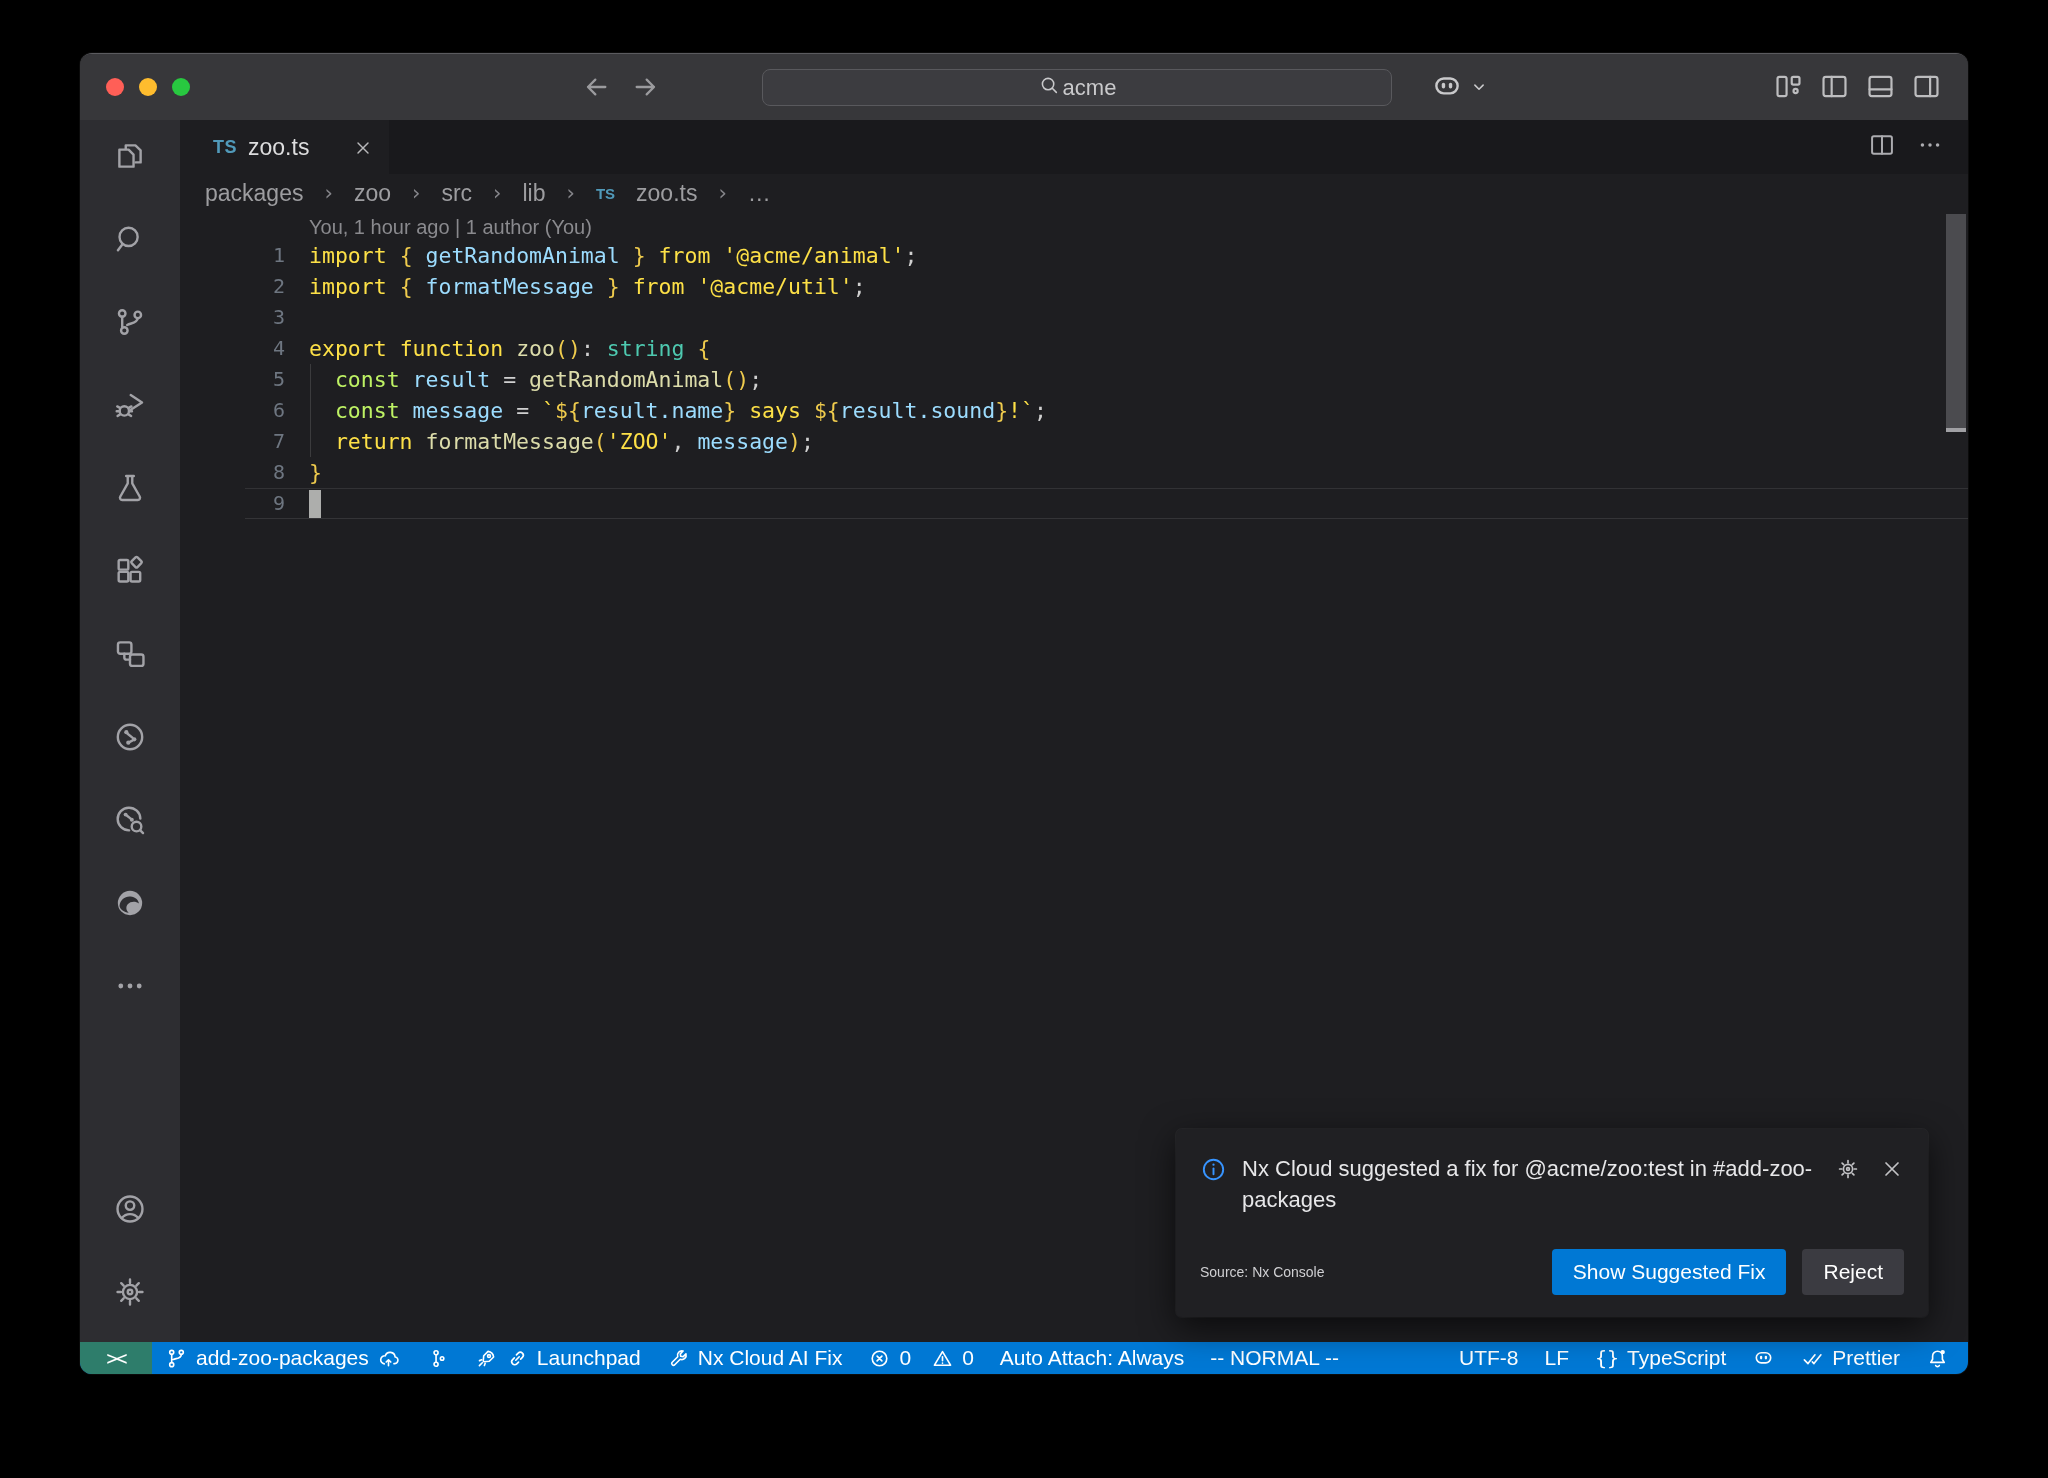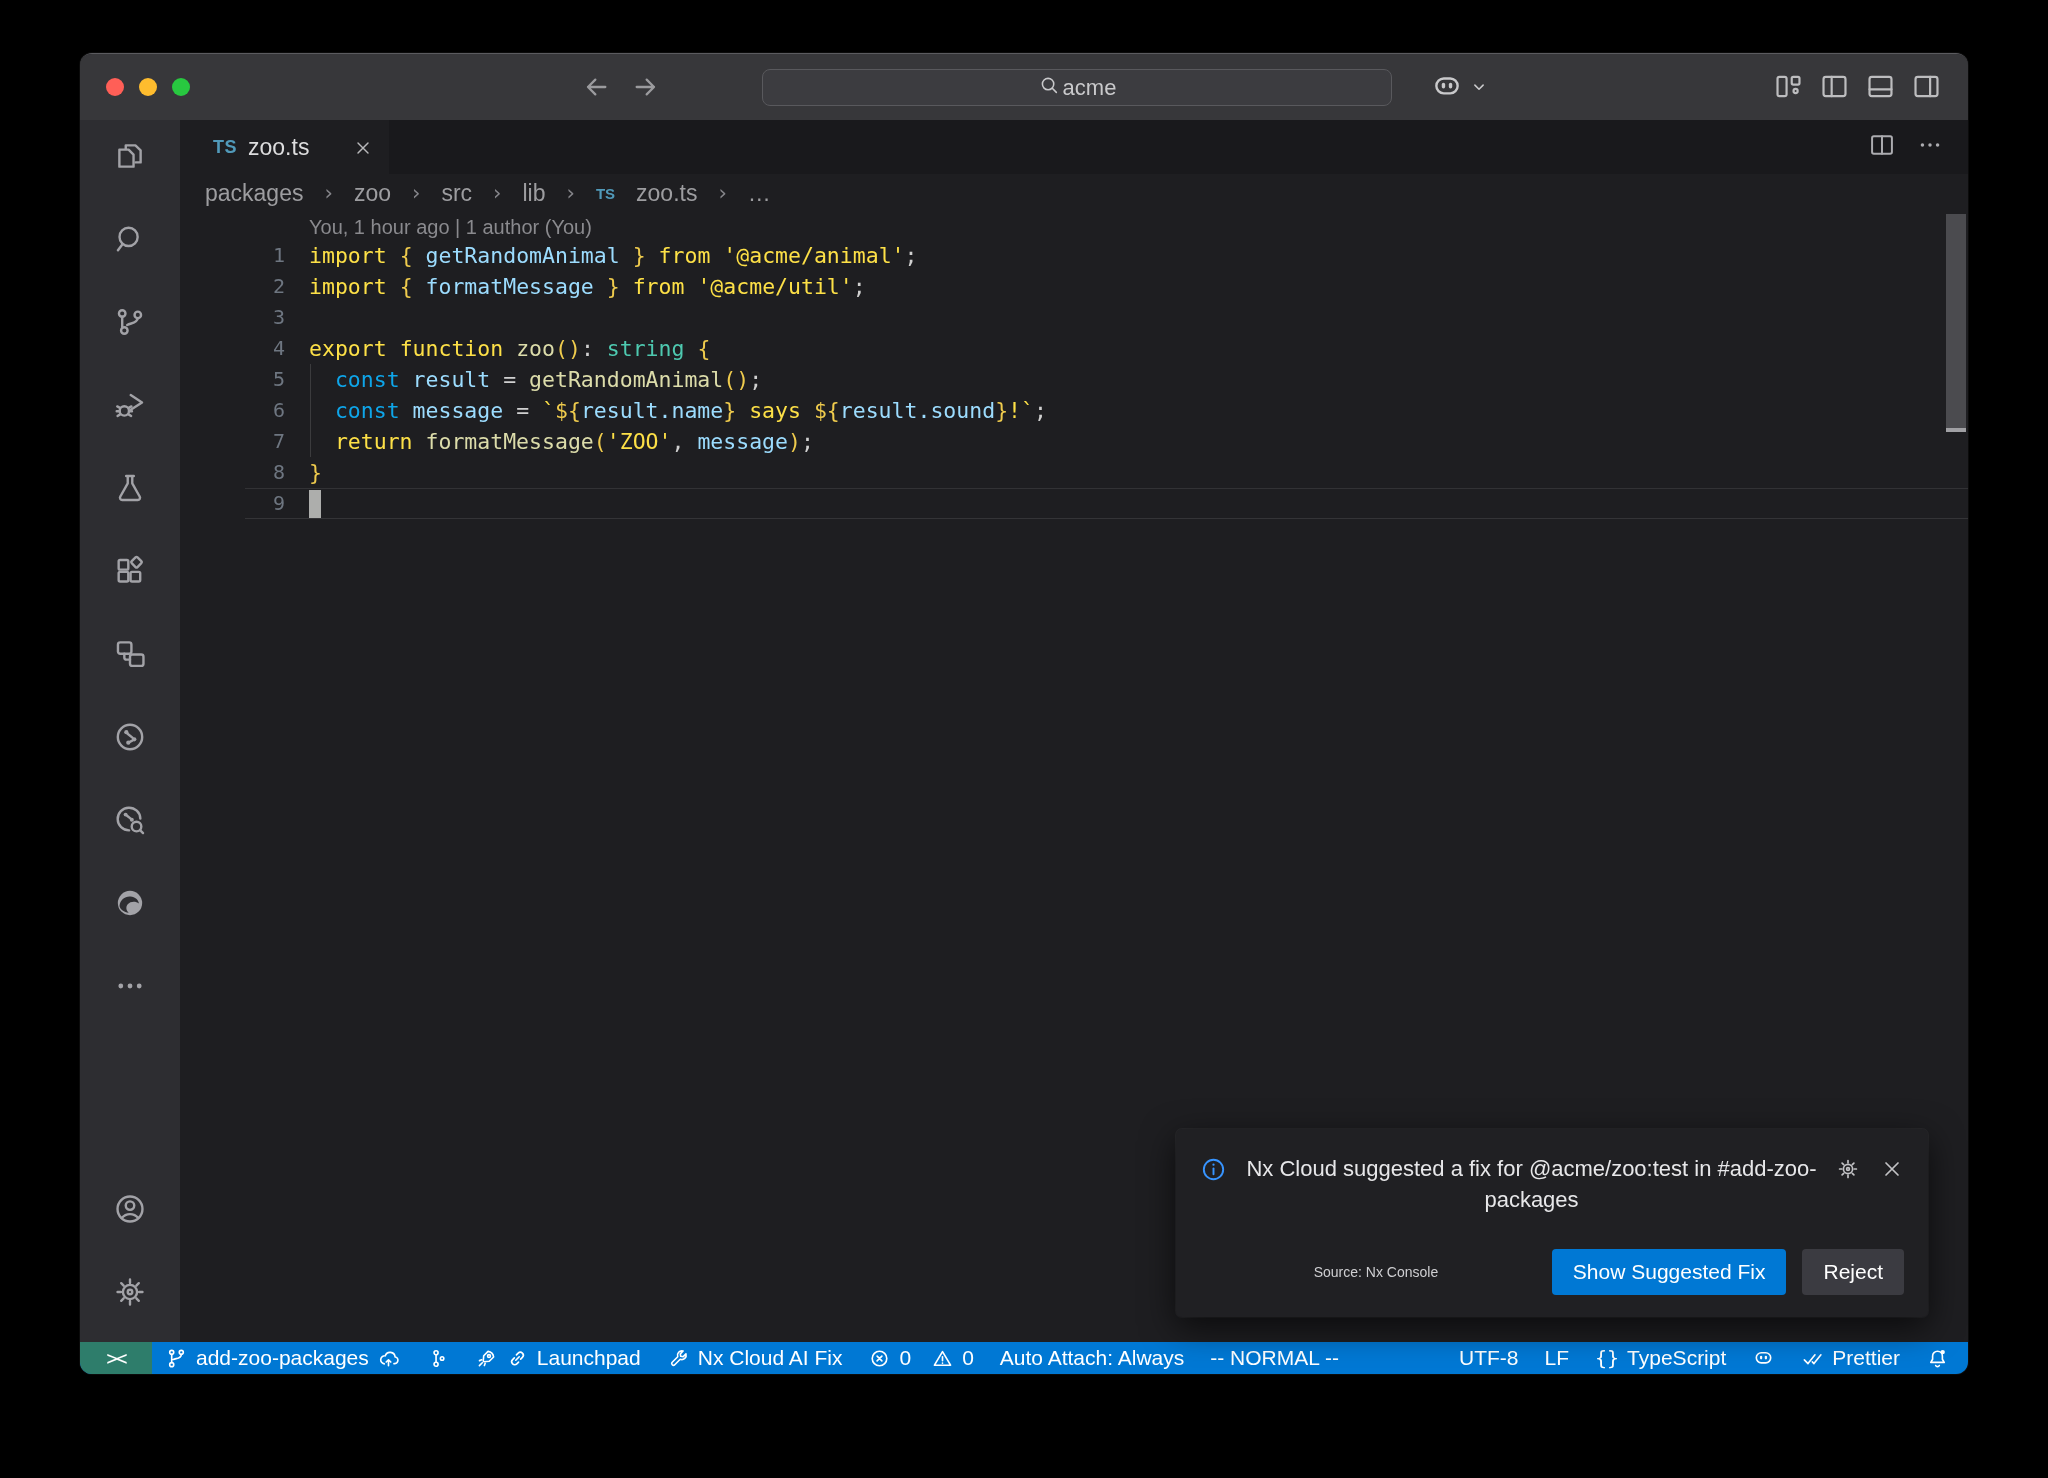--- a/index.html
+++ b/index.html
@@ -55,29 +55,29 @@
   .codelens { height:28px; padding-top:4px; margin-left:64px; color:#8A8A8E; font-size:20px;
     font-family:"Liberation Sans",sans-serif; }
   .lines { position:relative; }
   .line { display:flex; height:31px; line-height:31px; white-space:pre; }
   .line.current { box-shadow: inset 0 1px 0 rgba(255,255,255,.09), inset 0 -1px 0 rgba(255,255,255,.10); }
   .ln { flex:0 0 40px; text-align:right; color:#6E7681; font-size:20px; }
   .lc { padding-left:24px; }
   .indent-guide { position:absolute; left:65px; top:124px; width:1px; height:93px; background:rgba(255,255,255,.13); }
   .cursor { display:inline-block; width:12px; height:28px; background:#ADAEAC; vertical-align:middle; margin-top:-3px; }
 
-  .tk-kw{color:#fde047}.tk-cb{color:#0ea5e9}.tk-var{color:#9CDCFE}.tk-fn{color:#DCDCAA}
+  .tk-kw{color:#fde047}.tk-cb{color:#bef264}.tk-var{color:#9CDCFE}.tk-fn{color:#DCDCAA}
   .tk-str{color:#fde047}.tk-type{color:#4EC9B0}.tk-p{color:#D0D0D0}.tk-b{color:#EFCB4D}
 
   .scrollbar-slider { position:absolute; top:2px; right:2px; width:20px; height:218px; background:rgba(130,130,136,.45); }
   .overview-mark { position:absolute; top:216px; right:2px; width:20px; height:4px; background:#A0A0A4; }
 
   
   .toast { position:absolute; right:40px; bottom:57px; width:752px; background:#202023; border-radius:6px;
-    box-shadow:0 10px 34px rgba(0,0,0,.65), 0 0 0 1px rgba(255,255,255,.05); padding:24px 24px 22px; z-index:6; color:#E7E7E9;text-align:center; }
+    box-shadow:0 10px 34px rgba(0,0,0,.65), 0 0 0 1px rgba(255,255,255,.05); padding:24px 24px 22px; z-index:6; color:#E7E7E9; }
   .toast-head { display:flex; align-items:flex-start; gap:15px; }
   .toast-head .ic { width:27px; height:27px; color:#3794FF; flex:none; margin-top:3px; }
   .toast-msg { flex:1; font-size:22px; line-height:31px; }
   .toast-icons { display:flex; gap:20px; color:#C2C2C5; margin-top:4px; }
   .toast-icons svg { width:24px; height:24px; }
   .toast-foot { display:flex; align-items:center; margin-top:34px; }
   .toast-source { flex:1; font-size:14px; color:#CFCFD2; }
   .btn { height:46px; display:flex; align-items:center; padding:0 21px; border-radius:4px; font-size:21px; color:#fff; }
   .btn-primary { background:#0078D4; margin-right:16px; }
   .btn-secondary { background:#3B3B41; }

